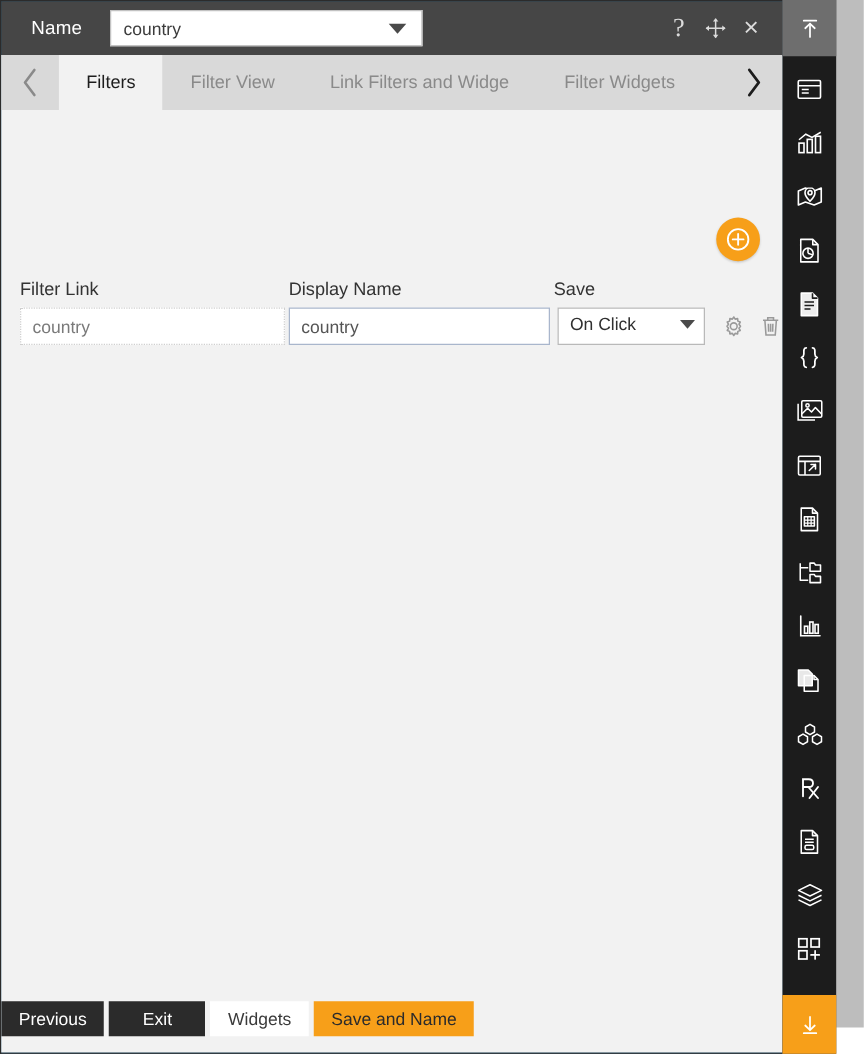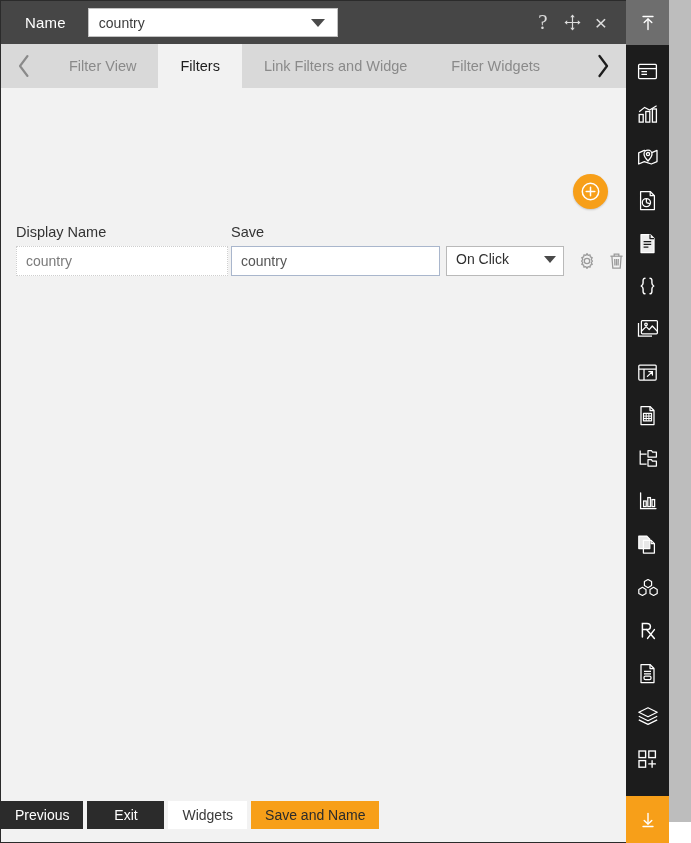--- a/index.html
+++ b/index.html
@@ -387,22 +387,22 @@
       </div>
     </div>
 
     <div class="tabstrip">
       <div class="tab-arrow">
         <svg width="18" height="26" viewBox="0 0 18 26" fill="none" stroke="#8a8a8a" stroke-width="2.1" stroke-linecap="round" stroke-linejoin="round">
           <path d="M12.5 3 L5 13 L12.5 23"></path>
         </svg>
       </div>
       <div class="tabs-wrap">
+        <div class="tab active">Filters</div>
         <div class="tab">Filter View</div>
-        <div class="tab active">Filters</div>
         <div class="tab">Link Filters and Widge</div>
         <div class="tab">Filter Widgets</div>
       </div>
       <div class="tab-arrow">
         <svg width="18" height="26" viewBox="0 0 18 26" fill="none" stroke="#1d1d1d" stroke-width="2.3" stroke-linecap="round" stroke-linejoin="round">
           <path d="M5.5 3 L13 13 L5.5 23"></path>
         </svg>
       </div>
     </div>
 
@@ -410,21 +410,22 @@
 
       <div class="add-btn">
         <svg width="21" height="21" viewBox="0 0 21 21" fill="none" stroke="#ffffff" stroke-width="1.5">
           <circle cx="10.5" cy="10.5" r="8.2"></circle>
           <path d="M10.5 6.2 L10.5 14.8 M6.2 10.5 L14.8 10.5" stroke-linecap="round"></path>
         </svg>
       </div>
 
       <div class="form-area">
         <div class="field-labels">
-          <span class="flabel fl-filter">Display Name</span>
+          <span class="flabel fl-filter">Filter Link</span>
+          <span class="flabel fl-display">Display Name</span>
           <span class="flabel fl-event">Save</span>
         </div>
 
         <div class="field-row">
           <div class="inp readonly">country</div>
           <div class="inp editable">country</div>
           <div class="evt-select">
             <span class="val">On Click</span>
             <span class="caret-dn-sm"></span>
           </div>

